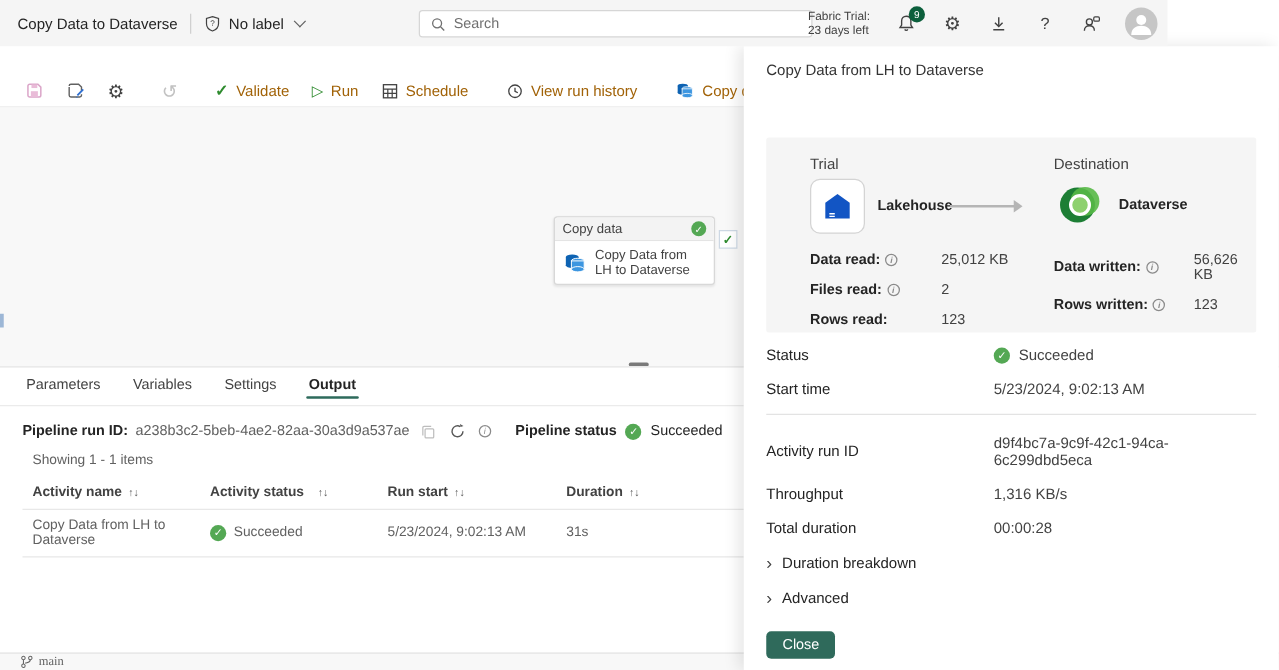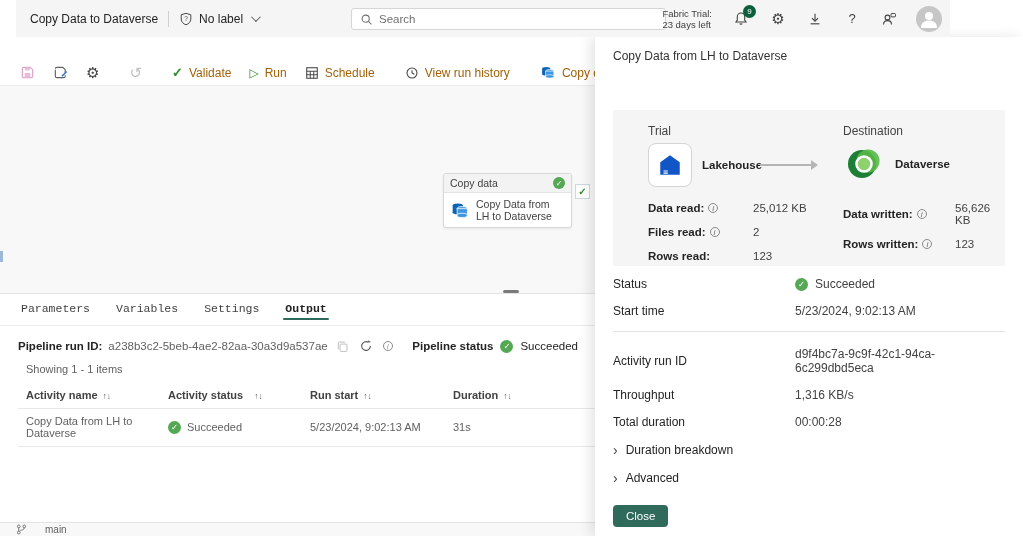--- a/index.html
+++ b/index.html
@@ -1,20 +1,20 @@
 <!DOCTYPE html>
 <html><head>
 <meta charset="utf-8">
 <style>
   * { margin:0; padding:0; box-sizing:border-box; }
   body { font-family:"Liberation Sans", sans-serif; background:#fff; }
   .screen { position:relative; width:1023px; height:536px; overflow:hidden; background:#fff; color:#242424; }
 
   
-  .topbar { position:absolute; left:16px; top:0; width:934px; height:37px; background:#f5f5f5;
+  .topbar { position:absolute; left:0; top:0; width:934px; height:37px; background:#f5f5f5;
             display:flex; align-items:center; z-index:30; }
   .tb-left { display:flex; align-items:center; gap:10px; padding-left:14px; }
   .tb-title { font-size:12px; color:#242424; }
   .tb-sep { width:1px; height:16px; background:#d0d0d0; }
   .label-group { display:flex; align-items:center; gap:6px; font-size:12px; color:#242424; cursor:pointer; }
   .caret { width:7px; height:7px; border-right:1.2px solid #616161; border-bottom:1.2px solid #616161;
            transform:rotate(45deg) translateY(-2px); margin-left:2px; }
   .searchbox { position:absolute; left:335px; top:8px; width:315px; height:22px; background:#fff;
                border:1px solid #d6d6d6; border-radius:3px; display:flex; align-items:center; gap:6px; padding:0 8px; }
   .searchbox input { border:none; outline:none; flex:1; font-size:11.5px; color:#424242;
@@ -66,21 +66,21 @@
   .ext-check { position:absolute; left:575px; top:98px; width:15px; height:15px; background:#fff;
                border:1px solid #cdd8e4; display:flex; align-items:center; justify-content:center; }
   .ext-check::after { content:"\2713"; color:#2e8b2e; font-size:10px; font-weight:bold; }
   .split-handle { position:absolute; left:503px; top:204px; width:16px; height:3px; background:#7a7a7a;
                   border-radius:2px; cursor:row-resize; }
 
   
   .output-panel { position:absolute; left:0; top:293px; width:1023px; height:229px; background:#fff;
                   border-top:1px solid #e3e3e3; }
   .op-tabs { display:flex; align-items:center; gap:26px; padding:8px 0 6px 21px; border-bottom:1px solid #ebebeb;
-             width:595px;font-family:Liberation Mono, monospace; }
+             width:595px; }
   .op-tab { font-size:11.5px; color:#424242; cursor:pointer; position:relative; padding-bottom:4px; }
   .op-tab.active { font-weight:bold; color:#242424; }
   .op-tab.active::after { content:""; position:absolute; left:-2px; right:-2px; bottom:-1px; height:2.5px;
                           background:#2E6B5C; border-radius:2px; }
   .op-meta { display:flex; align-items:center; margin:13px 0 0 18px; font-size:11.5px; width:560px; }
   .bold { font-weight:bold; color:#242424; }
   .runid { color:#616161; margin-left:6px; }
   .meta-icons { display:flex; align-items:center; gap:10px; margin-left:8px; }
   .status-group { display:flex; align-items:flex-start; gap:7px; margin-left:auto; }
   .chk { width:13px; height:13px; border-radius:50%; background:#54A854; color:#fff; font-size:8.5px;
@@ -90,22 +90,22 @@
   .optable { margin:8px 0 0 18px; width:577px; font-size:11px; }
   .ot-row { display:flex; align-items:center; border-bottom:1px solid #e8e8e8; padding:6px 0 7px 8px; }
   .ot-head { color:#424242; font-weight:bold; }
   .ot-c1 { width:142px; } .ot-c2 { width:142px; display:flex; align-items:center; gap:6px; }
   .ot-c3 { width:143px; } .ot-c4 { width:90px; }
   .sort::after { content:"\2191\2193"; font-size:8.5px; color:#616161; font-weight:normal; margin-left:5px; }
   .ot-body { color:#616161; }
 
   
   .statusbar { position:absolute; left:0; top:522px; width:1023px; height:14px; background:#f8f8f8;
-               border-top:1px solid #e3e3e3; display:flex; align-items:center; gap:18px; padding-left:16px;
-               font-size:10px; color:#616161; }
+               border-top:1px solid #e3e3e3; display:flex; align-items:center; gap:4px; padding-left:16px;
+               font-size:10px; color:#616161;font-family:Liberation Serif, serif; }
 
   
   .details-panel { position:absolute; left:595px; top:37px; width:428px; height:499px; background:#fff;
                    box-shadow:-5px 0 12px rgba(0,0,0,.10); z-index:20; }
   .dp-title { font-size:14px; font-weight:bold; color:#242424; margin:14px 0 0 18px; }
   .dp-sub { font-size:12px; color:#333; margin:12px 0 0 18px; }
   .dp-card { position:absolute; left:18px; top:73px; width:392px; height:156px; background:#f5f5f5;
              border-radius:2px; }
   .dp-col-head { position:absolute; font-size:12px; color:#424242; top:14px; }
   .src-head { left:35px; } .dst-head { left:230px; }

